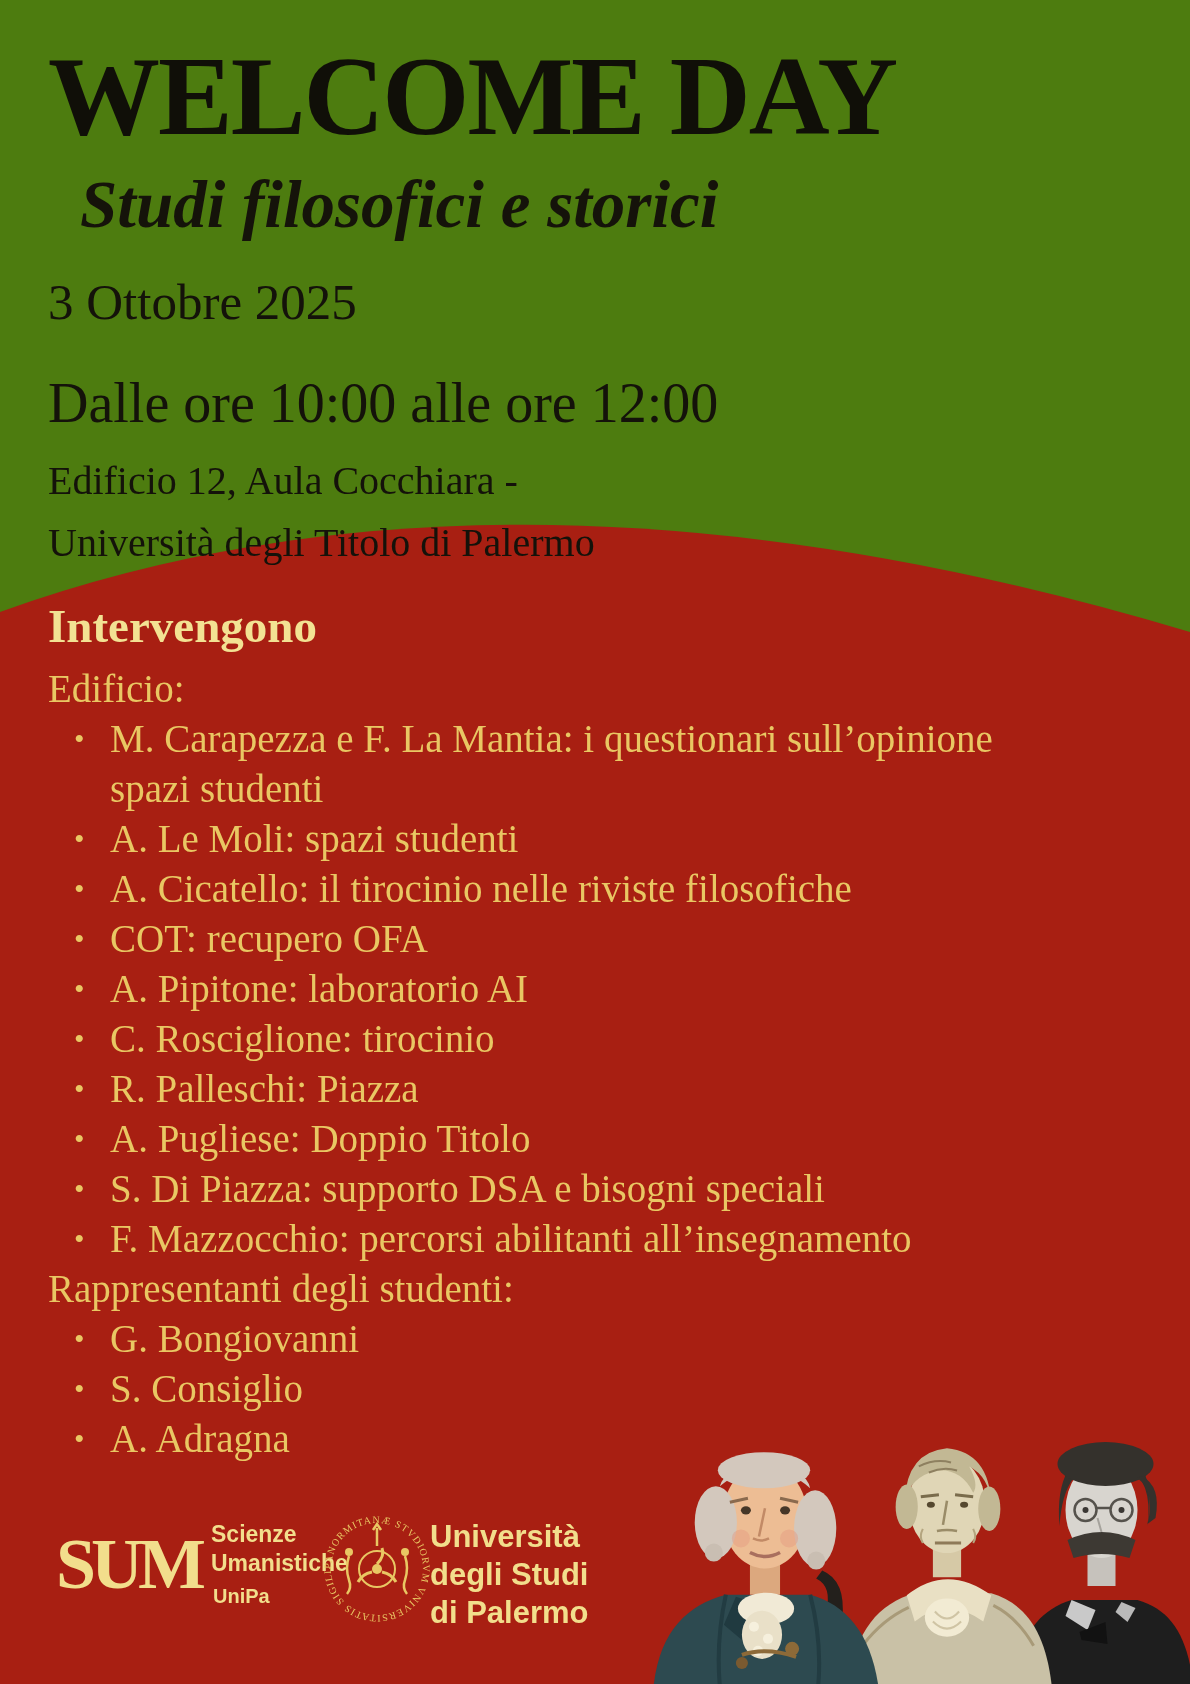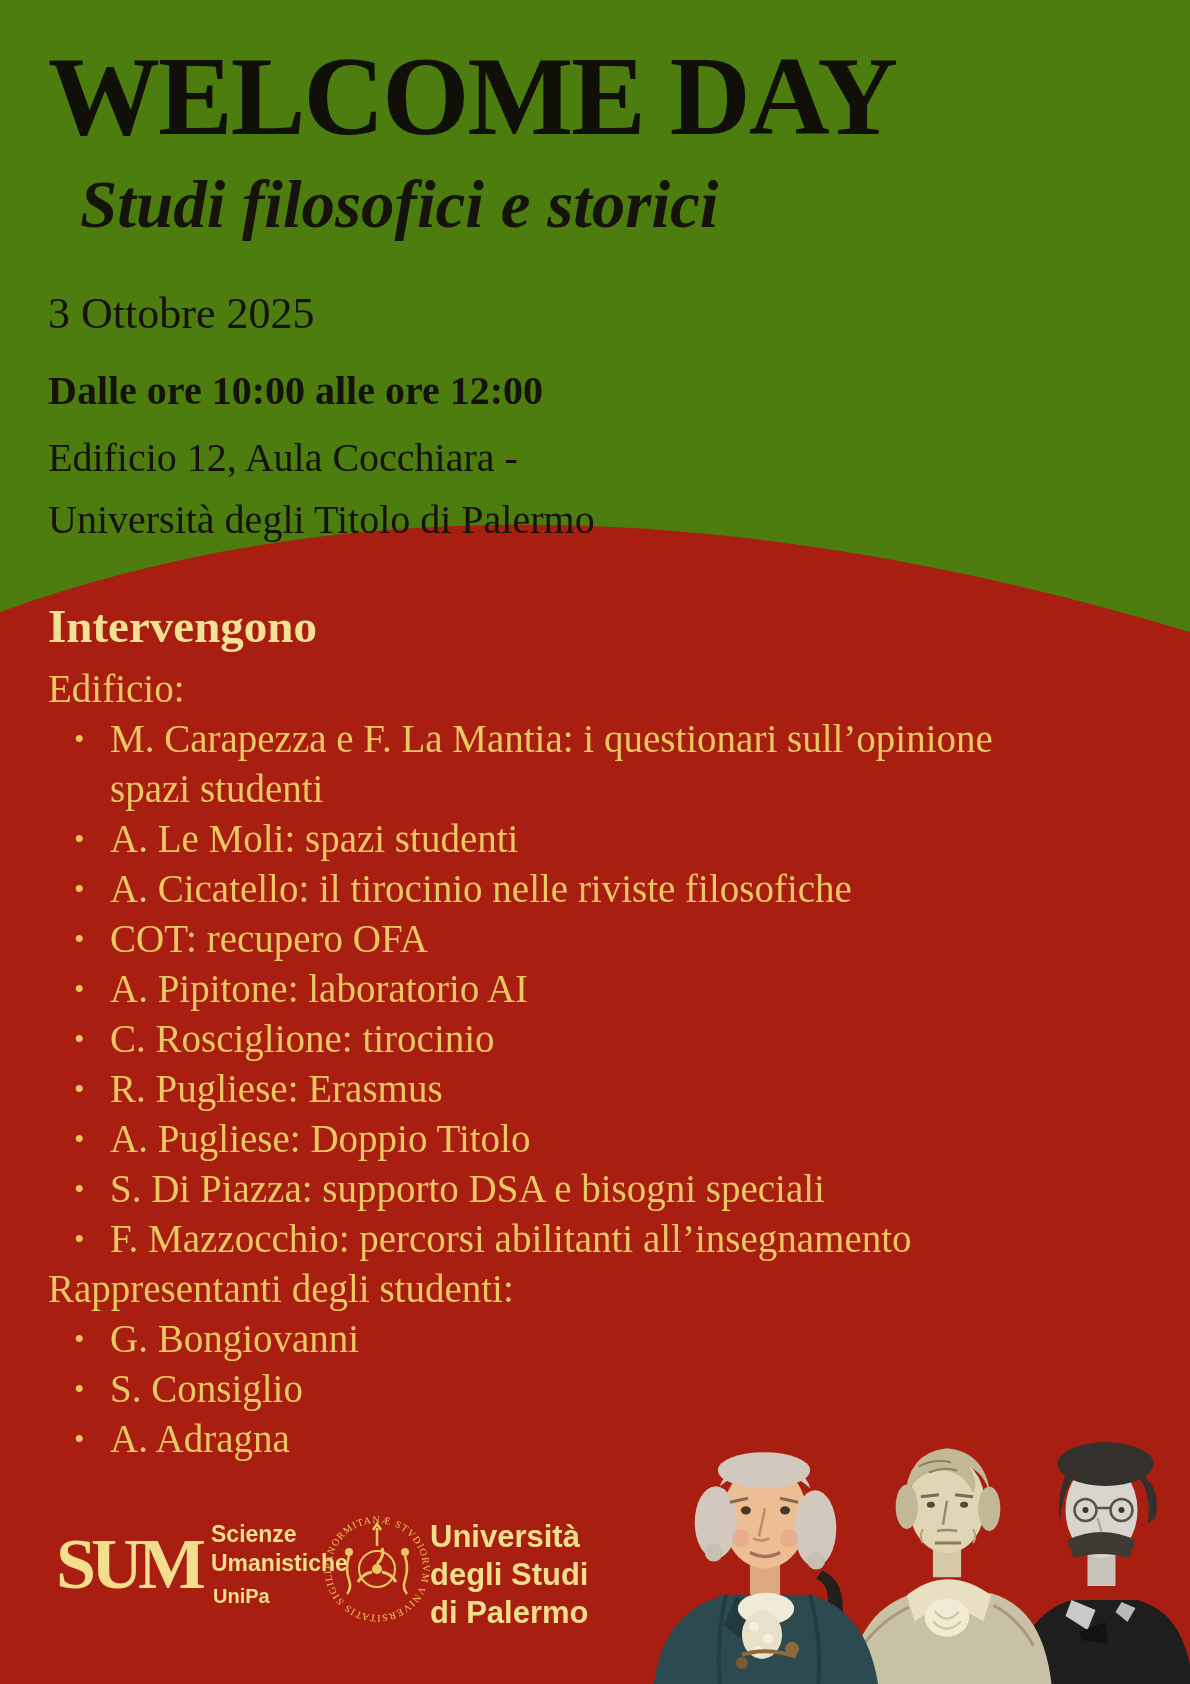--- a/index.html
+++ b/index.html
@@ -11,22 +11,22 @@
   
   .hdr{ position:absolute; left:48px; top:36px; width:1100px; color:#14120a; z-index:2;}
   .title{
     font-family:"Liberation Serif", serif; font-weight:700;
     font-size:112px; line-height:1.08; letter-spacing:-2px; color:#100f08;
   }
   .subtitle{
     font-family:"Liberation Serif", serif; font-style:italic; font-weight:600;
     font-size:67px; line-height:1.0; margin-top:14px; letter-spacing:0px; color:#15130a;margin-left:32px;
   }
-  .info1{ font-size:44px; margin-top:46px; line-height:1.36; }
-  .info2{ font-size:40px; margin-top:20px; line-height:1.36;font-weight:bold; }
+  .info1{ font-size:51px; margin-top:30px; line-height:1.36; }
+  .info2{ font-size:56px; margin-top:28px; line-height:1.36; }
   .info3{ font-size:40px; margin-top:14px; line-height:1.3; }
   .info4{ font-size:40px; margin-top:10px; line-height:1.3; }
 
   
   .red-curve{ position:absolute; left:0; top:0; width:1190px; height:1684px; z-index:1; }
 
   
   .program{ position:absolute; left:48px; top:598px; width:1010px; z-index:3; }
   .program h2{
     font-family:"Liberation Serif", serif; font-weight:700;
@@ -175,21 +175,21 @@
       <li>
           <span class="blt">•</span>
           <span class="txt">A. Pipitone: laboratorio AI</span>
         </li>
       <li>
           <span class="blt">•</span>
           <span class="txt">C. Rosciglione: tirocinio</span>
         </li>
       <li>
           <span class="blt">•</span>
-          <span class="txt">R. Pugliese: Erasmus</span>
+          <span class="txt">R. Palleschi: Piazza</span>
         </li>
       <li>
           <span class="blt">•</span>
           <span class="txt">A. Pugliese: Doppio Titolo</span>
         </li>
       <li>
           <span class="blt">•</span>
           <span class="txt">S. Di Piazza: supporto DSA e bisogni speciali</span>
         </li>
       <li>

